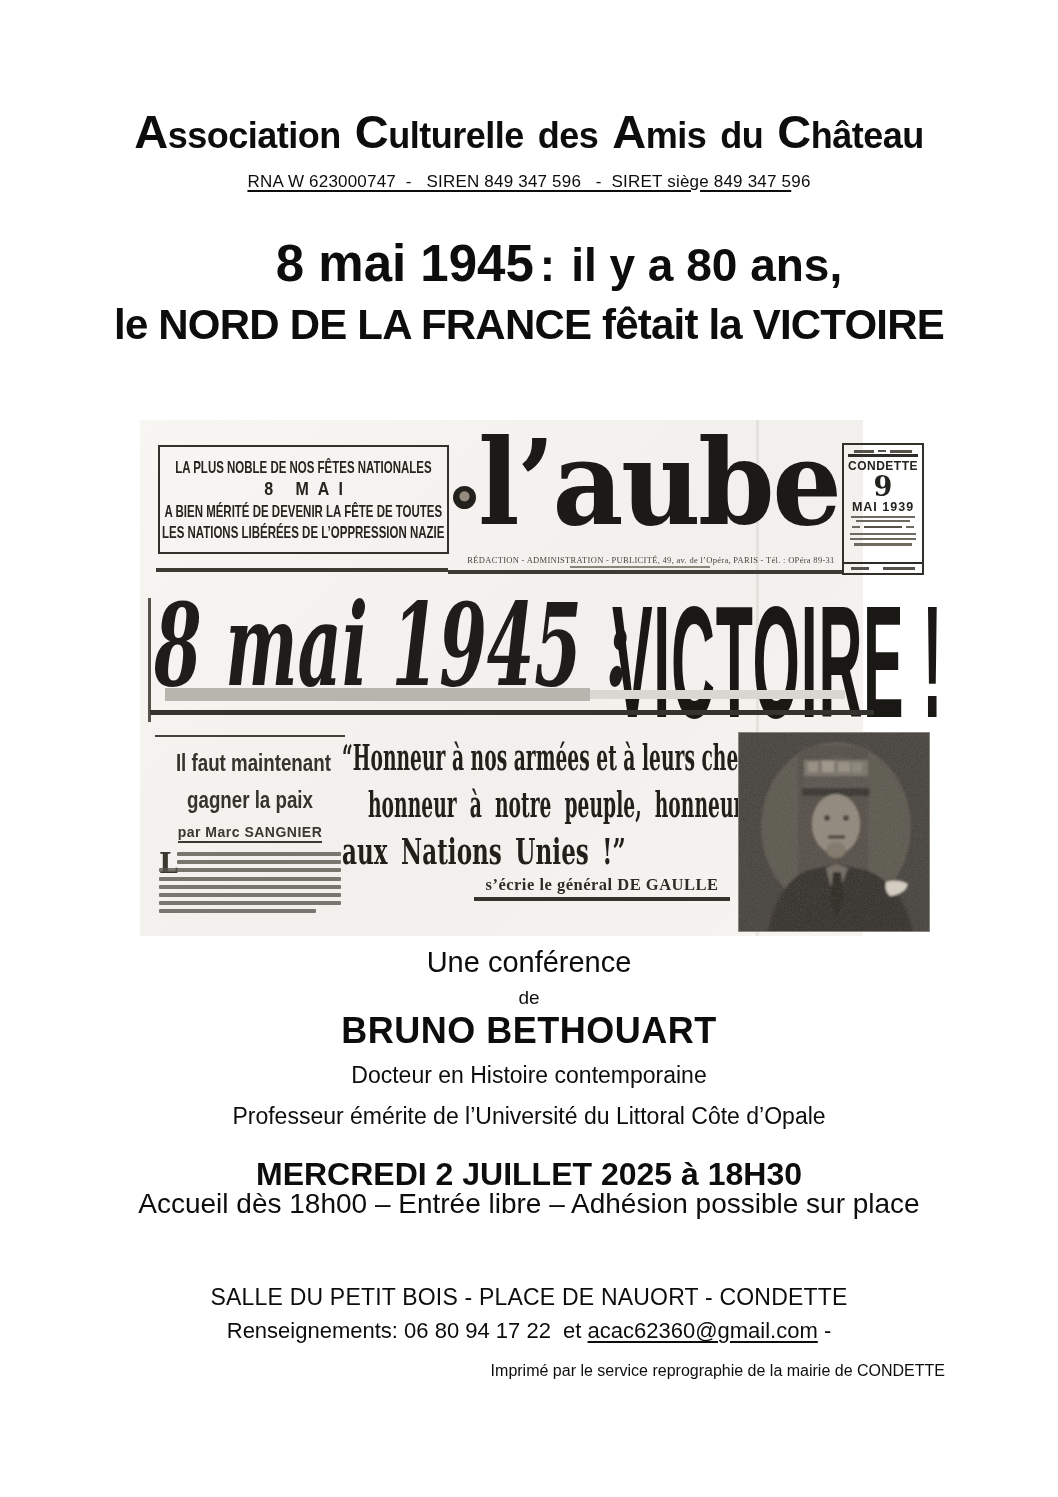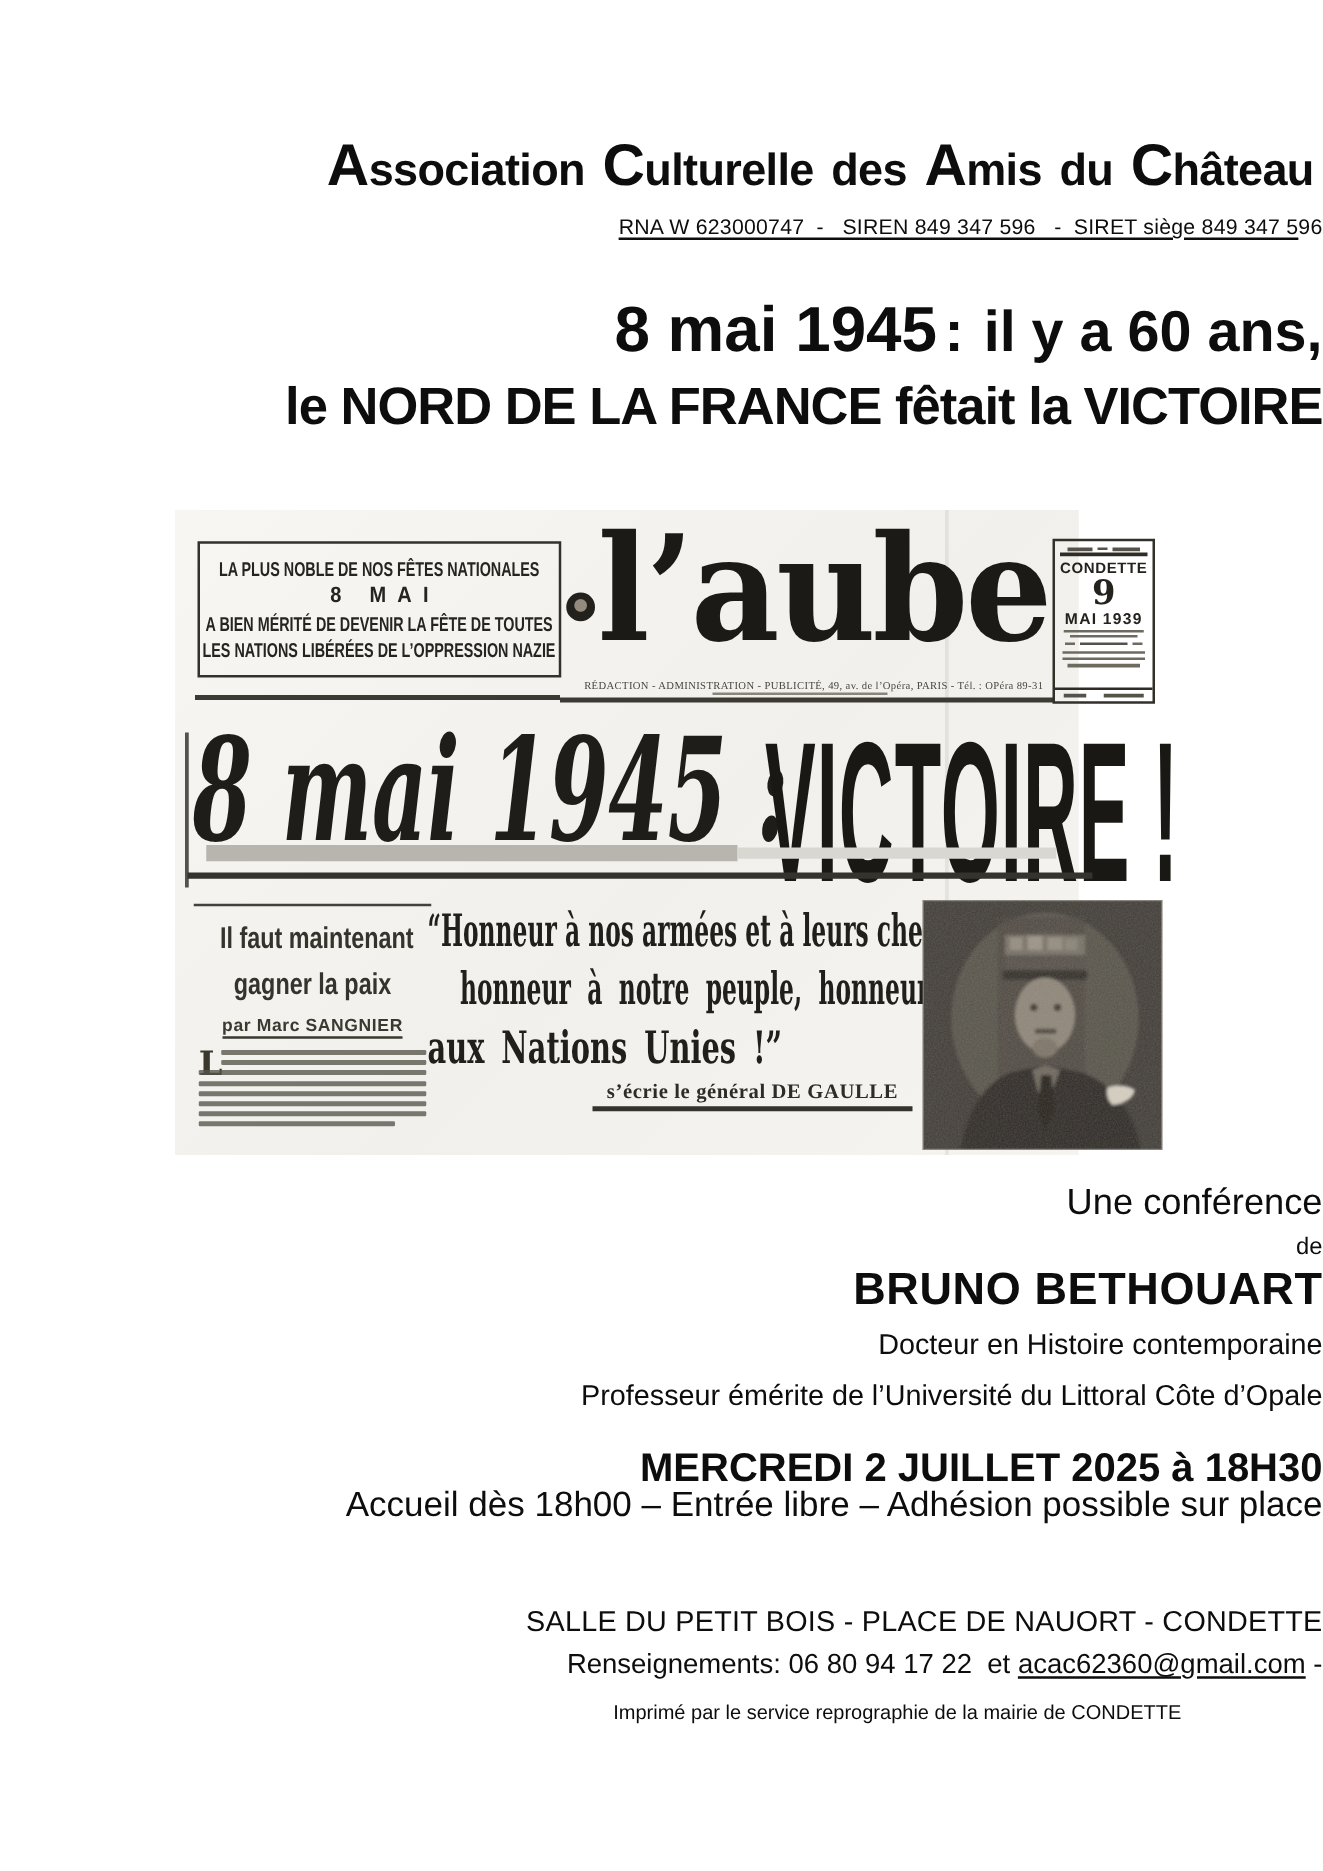--- a/index.html
+++ b/index.html
@@ -1,35 +1,35 @@
 <!DOCTYPE html>
 <html><head>
 <meta charset="utf-8">
 <style>
   html,body{margin:0;padding:0;background:#fff;}
   .page{position:relative;width:1058px;height:1497px;background:#ffffff;overflow:hidden;
         font-family:"Liberation Sans",sans-serif;color:#0d0d0d;}
   .abs{position:absolute;}
-  .cline{position:absolute;left:0;width:100%;text-align:right;}
+  .cline{position:absolute;left:0;width:100%;text-align:center;}
 
   
   .org-title{top:104px;font-weight:bold;font-size:36px;letter-spacing:-0.5px;}
   .org-title .word{margin:0 7px;}
   .org-title .init{font-size:47px;}
   .reg-line{top:172px;font-size:17px;letter-spacing:0.2px;}
   .reg-line .u{text-decoration:underline;text-underline-offset:3px;text-decoration-thickness:1.5px;}
 
   .main-title-1{top:234px;font-weight:bold;padding-left:60px;box-sizing:border-box;}
   .main-title-1 .t1a{font-size:51px;}
   .main-title-1 .t1b{font-size:46px;margin:0 16px 0 6px;}
   .main-title-1 .t1c{font-size:46px;}
   .main-title-2{top:301px;font-weight:bold;font-size:42px;letter-spacing:-0.8px;}
 
   
-  .np{position:absolute;left:140px;top:408px;width:723px;height:516px;
+  .np{position:absolute;left:140px;top:420px;width:723px;height:516px;
       background:linear-gradient(135deg,#f7f6f3 0%,#f1f0ec 55%,#f5f4f0 100%);}
   .np .abs{position:absolute;}
   .scan{filter:blur(0.3px);}
   .np-fold{left:616px;top:0;width:3px;height:516px;background:rgba(100,95,85,0.10);}
 
   .np-banner-box{left:18px;top:25px;width:291px;height:109px;border:2px solid #33312c;
       box-sizing:border-box;display:flex;flex-direction:column;justify-content:center;
       align-items:center;gap:5px;color:#26241f;font-weight:bold;}
   .np-banner-box .bl{white-space:nowrap;font-size:14px;transform:scale(0.82,1.15);}
   .np-banner-box .bl8{font-size:16px;letter-spacing:9px;margin-left:9px;transform:scaleY(1.1);}
@@ -119,21 +119,21 @@
 
   <div class="cline org-title">
     <span class="word"><span class="init">A</span><span>ssociation</span></span><span class="word"><span class="init">C</span><span>ulturelle</span></span><span class="word">des</span><span class="word"><span class="init">A</span><span>mis</span></span><span class="word">du</span><span class="word"><span class="init">C</span><span>hâteau</span></span>
   </div>
 
   <div class="cline reg-line">
     <span class="u">RNA W 623000747&nbsp; -&nbsp;&nbsp; SIREN 849 347 596&nbsp;&nbsp; -&nbsp; SIRET siège 849 347 5</span><span>96</span>
   </div>
 
   <div class="cline main-title-1">
-    <span class="t1a">8 mai 1945</span><span class="t1b">:</span><span class="t1c">il y a 60 ans,</span>
+    <span class="t1a">8 mai 1945</span><span class="t1b">:</span><span class="t1c">il y a 80 ans,</span>
   </div>
   <div class="cline main-title-2">le NORD DE LA FRANCE fêtait la VICTOIRE</div>
 
   <div class="np">
     <div class="abs np-fold"></div>
 
     <div class="abs np-banner-box scan">
       <div class="bl">LA PLUS NOBLE DE NOS FÊTES NATIONALES</div>
       <div class="bl8">8 MAI</div>
       <div class="bl">A BIEN MÉRITÉ DE DEVENIR LA FÊTE DE TOUTES</div>

